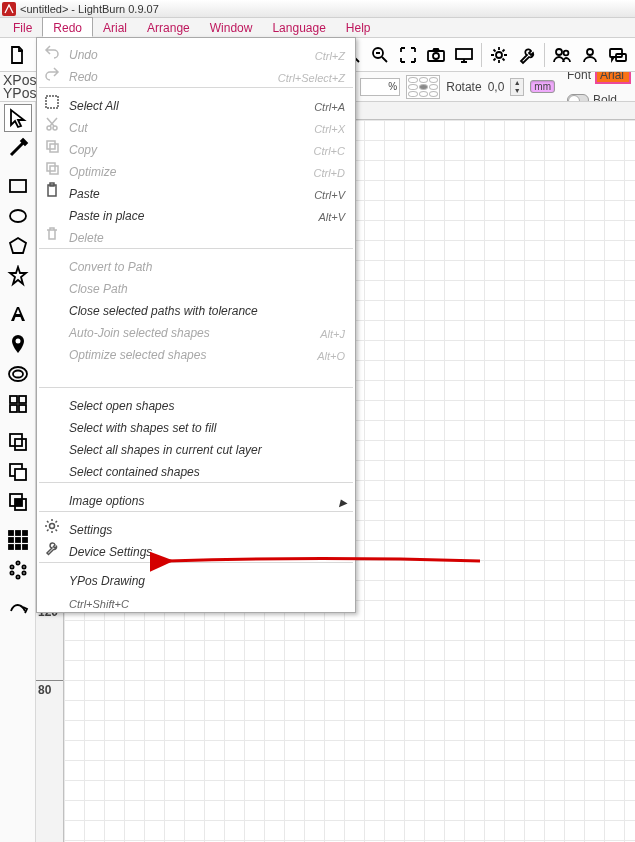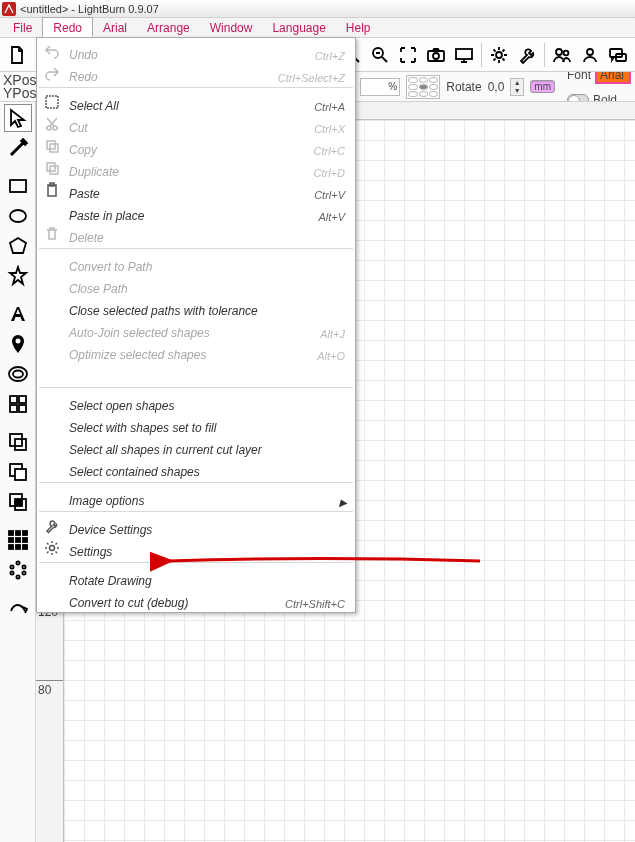--- a/index.html
+++ b/index.html
@@ -24,21 +24,21 @@
   .info-row .rot-grid div.sel{background:#888;}
   .info-row .pct{width:40px;height:18px;border:1px solid #bbb;background:#fff;line-height:16px;text-align:right;padding:0 2px;font-size:10px;}
   .info-row .stepctl{width:14px;height:18px;border:1px solid #bbb;background:#f0f0f0;display:flex;flex-direction:column;}
   .info-row .stepctl div{flex:1;display:flex;align-items:center;justify-content:center;font-size:7px;}
   .info-row .mm{border:1px solid #999;border-radius:3px;padding:0 3px;font-size:10px;background:#f0abfc;box-shadow:inset 0 1px 2px rgba(0,0,0,.2);}
   .info-row .font-area{display:flex;flex-direction:column;gap:9px;padding-left:6px;font-size:10px;}
   .info-row .font-area .r{display:flex;gap:4px;align-items:center;}
   .info-row .font-area .fbox{border:2px solid #ec4899;background:#f97316;padding:0 3px;min-width:36px;}
   .info-row .font-area .toggle{width:22px;height:12px;border:1px solid #999;border-radius:6px;background:#ddd;position:relative;}
   .info-row .font-area .toggle::after{content:"";position:absolute;width:10px;height:10px;border-radius:50%;background:#fff;top:0;left:0;border:1px solid #aaa;}
-  .main { position:absolute; top:102px; bottom:0; left:0; right:0; display:flex; }
+  .main { position:absolute; top:102px; bottom:0; left:0; right:0; display:flex;font-weight:bold; }
   .side-toolbar { width:36px; background:#fafafa; border-right:1px solid #d8d8d8; display:flex; flex-direction:column; align-items:center; padding-top:2px; gap:2px;}
   .side-toolbar .stool{width:28px;height:28px;display:flex;align-items:center;justify-content:center;}
   .side-toolbar .stool svg{width:22px;height:22px;stroke:#000;fill:none;stroke-width:1.8;}
   .side-toolbar .stool.selected{border:1px solid #888;background:#fff;}
   .side-toolbar .stool.fill svg{fill:#000;}
   .side-toolbar .gap{height:6px;}
   .canvas-area{flex:1;position:relative;background:#fff;}
   .hruler{position:absolute;top:0;left:0;right:0;height:18px;border-bottom:1px solid #c0c0c0;background:#f3f3f3;font-size:10px;color:#444;}
   .hruler .tick{position:absolute;top:0;height:18px;border-left:1px solid #888;}
   .hruler .tick span{position:absolute;top:2px;left:2px;}
@@ -392,21 +392,21 @@
       <span class="label">Copy</span>
       <span class="sc">Ctrl+C</span>
     </div>
     <div class="row disabled">
       <span class="ico">
         <svg viewBox="0 0 16 16">
           <rect x="3" y="3" width="8" height="8"></rect>
           <rect x="6" y="6" width="8" height="8"></rect>
         </svg>
       </span>
-      <span class="label">Duplicate</span>
+      <span class="label">Optimize</span>
       <span class="sc">Ctrl+D</span>
     </div>
     <div class="row">
       <span class="ico">
         <svg viewBox="0 0 16 16">
           <rect x="4" y="3" width="8" height="11"></rect>
           <rect x="6" y="1" width="4" height="3"></rect>
         </svg>
       </span>
       <span class="label">Paste</span>
@@ -471,42 +471,41 @@
     <div class="sep"></div>
     <div class="row">
       <span class="ico"></span>
       <span class="label">Image options</span>
       <span class="sub">▶</span>
     </div>
     <div class="sep"></div>
     <div class="row">
       <span class="ico">
         <svg viewBox="0 0 16 16">
-          <path d="M11 5a2.5 2.5 0 1 0-3 3l-5 5 1.5 1.5 5-5a2.5 2.5 0 0 0 3-3l-1.5 1.5L9.5 6.5z"></path>
-        </svg>
-      </span>
-      <span class="label">Device Settings</span>
-    </div>
-    <div class="row">
-      <span class="ico">
-        <svg viewBox="0 0 16 16">
           <circle cx="8" cy="8" r="2.5"></circle>
           <path d="M8 1v2M8 13v2M1 8h2M13 8h2M3 3l1.5 1.5M11.5 11.5L13 13M13 3l-1.5 1.5M4.5 11.5L3 13"></path>
         </svg>
       </span>
       <span class="label">Settings</span>
     </div>
+    <div class="row">
+      <span class="ico">
+        <svg viewBox="0 0 16 16">
+          <path d="M11 5a2.5 2.5 0 1 0-3 3l-5 5 1.5 1.5 5-5a2.5 2.5 0 0 0 3-3l-1.5 1.5L9.5 6.5z"></path>
+        </svg>
+      </span>
+      <span class="label">Device Settings</span>
+    </div>
     <div class="sep"></div>
     <div class="row">
       <span class="ico"></span>
-      <span class="label">Rotate Drawing</span>
-    </div>
-    <div class="row">
-      <span class="ico"></span>
-      <span class="label">Convert to cut (debug)</span>
+      <span class="label">YPos Drawing</span>
+    </div>
+    <div class="row">
+      <span class="ico"></span>
       <span class="sc">Ctrl+Shift+C</span>
     </div>
   </div>
 
 <svg class="arrow-overlay" style="left:150px;top:545px;width:340px;height:40px" viewBox="0 0 340 40">
   <defs>
       <marker id="ah" markerWidth="12" markerHeight="10" refX="2" refY="5" orient="auto">
         <path d="M12 0L0 5L12 10z" fill="#d40000"></path>
       </marker>
     </defs>

